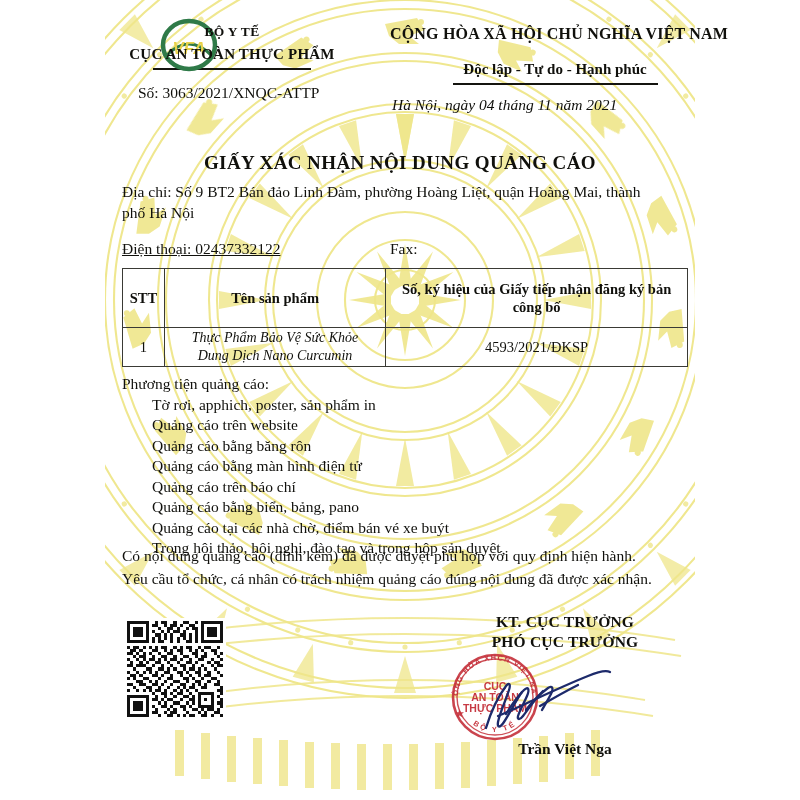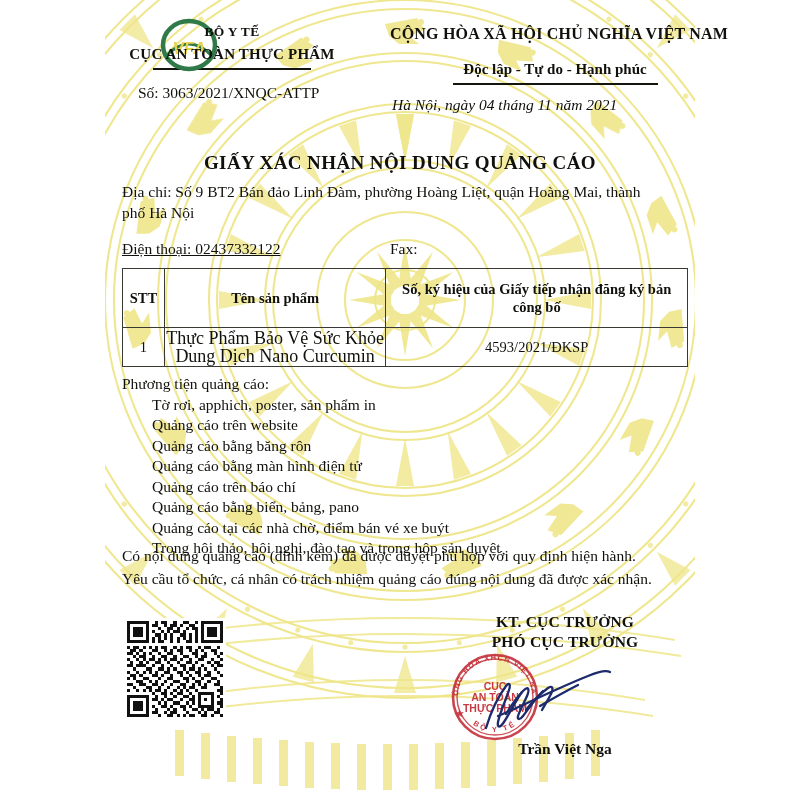--- a/index.html
+++ b/index.html
@@ -176,21 +176,21 @@
   }
   table.prod td {
     text-align: center;
     vertical-align: middle;
     height: 38px;
     line-height: 18px;
   }
   .col-stt  { width: 41px; }
   .col-name { width: 222px; }
   .col-reg  { width: 303px; }
-  .cell-prod { font-size: 18px; line-height: 18px; }
+  .cell-prod { font-size: 14px; line-height: 18px; font-style: italic; }
 
   
   .media {
     position: absolute;
     left: 122px;
     top: 374px;
     width: 570px;
     font-size: 15.5px;
     line-height: 20.5px;
   }

